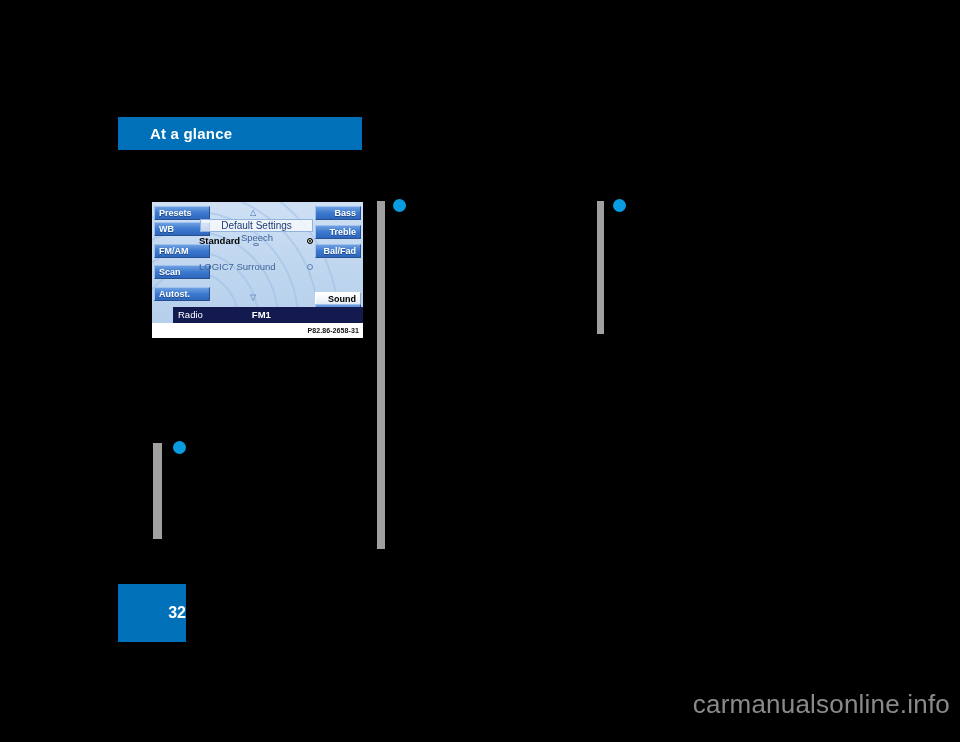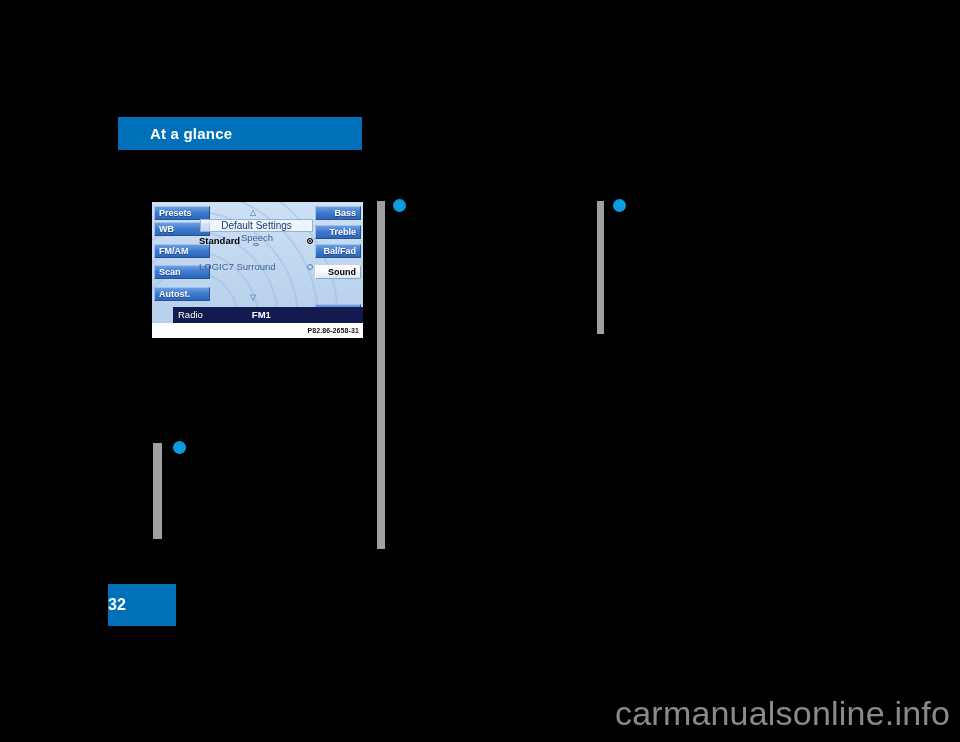--- a/index.html
+++ b/index.html
@@ -30,28 +30,28 @@
     color: #ffffff;
     font-size: 15px;
     font-weight: bold;
     letter-spacing: 0.2px;
     margin-left: 32px;
   }
 
   
   .page-number-box {
     position: absolute;
-    left: 108px;
+    left: 118px;
     top: 584px;
     width: 68px;
-    height: 42px;
+    height: 58px;
     background: #0071b8;
     display: flex;
     align-items: center;
-    justify-content: flex-start;
+    justify-content: flex-end;
   }
   .page-number-box .num {
     color: #ffffff;
     font-size: 16px;
     font-weight: bold;
   }
 
   
   .col-rule {
     position: absolute;
@@ -114,20 +114,21 @@
   .soft-btn.right { right: 2px; width: 46px; padding-right: 4px; justify-content: flex-end; }
 
   .soft-btn.active {
     background: linear-gradient(180deg, #ffffff 0%, #f2f6fb 55%, #dde8f6 100%);
     color: #000000;
     text-shadow: none;
     border-top: 1px solid #ffffff;
     border-left: 1px solid #ffffff;
     border-right: 1px solid #8aa6c9;
     border-bottom: 1px solid #8aa6c9;
+    margin-top: 27px;
   }
 
   
   .menu-title {
     position: absolute;
     left: 48px;
     top: 17px;
     width: 113px;
     height: 13px;
     background: rgba(255,255,255,0.72);
@@ -215,23 +216,23 @@
     font-size: 7px;
     font-weight: bold;
     margin-right: 4px;
     letter-spacing: 0.1px;
   }
 
   
   .watermark {
     position: absolute;
     right: 10px;
-    bottom: 9px;
+    bottom: 22px;
     color: #8a8a8a;
-    font-size: 34px;
+    font-size: 26px;
     letter-spacing: 0.2px;
   }
 </style>
 </head>
 <body>
 
 <div class="chapter-header">
   <span class="title">At a glance</span>
 </div>
 

